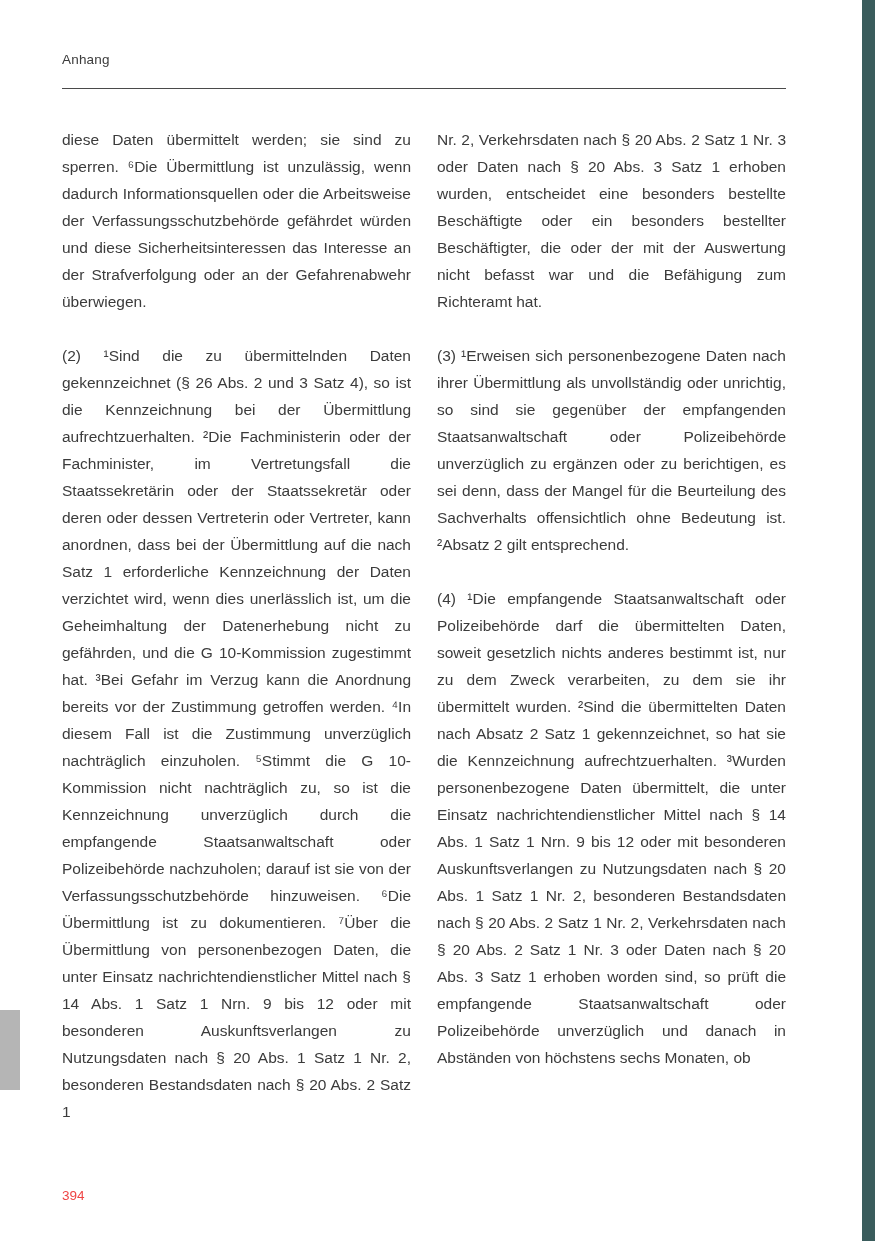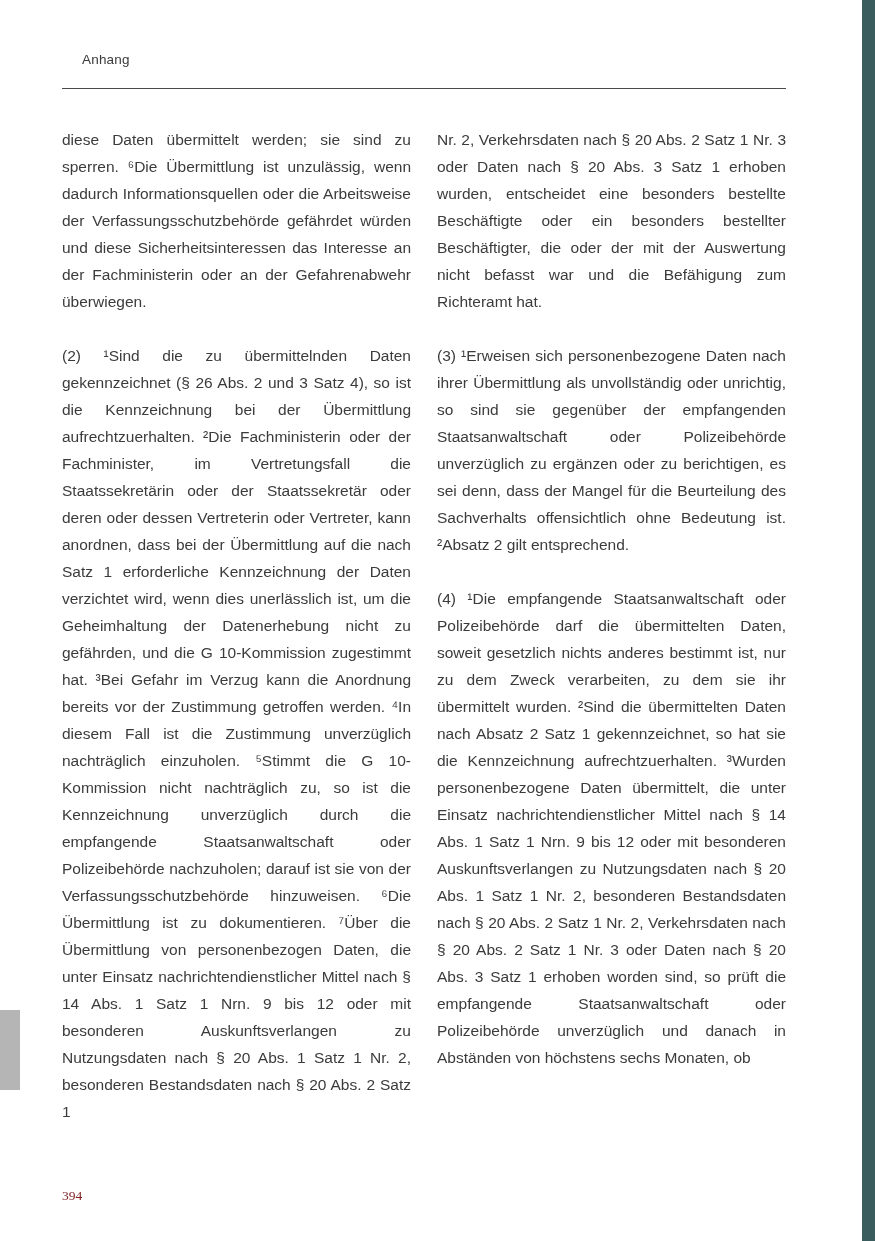--- a/index.html
+++ b/index.html
@@ -35,21 +35,20 @@
     height: 80px;
     background: #b5b5b5;
   }
   .running-head {
     position: absolute;
     left: 62px;
     top: 52px;
     font-size: 13.5px;
     letter-spacing: 0.2px;
     color: #3b3b3b;
-    margin-left: 20px;
   }
   .head-rule {
     position: absolute;
     left: 62px;
     top: 88px;
     width: 724px;
     height: 0;
     border-bottom: 1px solid #4a4a4a;
   }
   .content {
@@ -72,39 +71,38 @@
     -webkit-hyphens: auto;
     color: #3b3b3b;
     margin: 0 0 27px 0;
   }
   .col p:last-child { margin-bottom: 17px; }
   .page-number {
     position: absolute;
     left: 62px;
     top: 1188px;
     font-size: 13.5px;
-    color: #7f1d1d;
-    font-family: Liberation Serif, serif;
+    color: #ef4444;
   }
 </style>
 </head>
 <body>
 
 <div class="page">
 
   <div class="edge-bar"></div>
   <div class="thumb-tab"></div>
 
   <div class="running-head">Anhang</div>
 
   <div class="head-rule"></div>
 
   <div class="content">
     <div class="col">
-      <p>diese Daten übermittelt werden; sie sind zu sperren. ⁶Die Übermittlung ist unzulässig, wenn dadurch Informationsquellen oder die Arbeitsweise der Verfassungsschutzbehörde gefährdet würden und diese Sicherheitsinteressen das Interesse an der Fachministerin oder an der Gefahrenabwehr überwiegen.</p>
+      <p>diese Daten übermittelt werden; sie sind zu sperren. ⁶Die Übermittlung ist unzulässig, wenn dadurch Informationsquellen oder die Arbeitsweise der Verfassungsschutzbehörde gefährdet würden und diese Sicherheitsinteressen das Interesse an der Strafverfolgung oder an der Gefahrenabwehr überwiegen.</p>
       <p>(2) ¹Sind die zu übermittelnden Daten gekennzeichnet (§ 26 Abs. 2 und 3 Satz 4), so ist die Kennzeichnung bei der Übermittlung aufrechtzuerhalten. ²Die Fachministerin oder der Fachminister, im Vertretungsfall die Staatssekretärin oder der Staatssekretär oder deren oder dessen Vertreterin oder Vertreter, kann anordnen, dass bei der Übermittlung auf die nach Satz 1 erforderliche Kennzeichnung der Daten verzichtet wird, wenn dies unerlässlich ist, um die Geheimhaltung der Datenerhebung nicht zu gefährden, und die G 10-Kommission zugestimmt hat. ³Bei Gefahr im Verzug kann die Anordnung bereits vor der Zustimmung getroffen werden. ⁴In diesem Fall ist die Zustimmung unverzüglich nachträglich einzuholen. ⁵Stimmt die G 10-Kommission nicht nachträglich zu, so ist die Kennzeichnung unverzüglich durch die empfangende Staatsanwaltschaft oder Polizeibehörde nachzuholen; darauf ist sie von der Verfassungsschutzbehörde hinzuweisen. ⁶Die Übermittlung ist zu dokumentieren. ⁷Über die Übermittlung von personenbezogen Daten, die unter Einsatz nachrichtendienstlicher Mittel nach § 14 Abs. 1 Satz 1 Nrn. 9 bis 12 oder mit besonderen Auskunftsverlangen zu Nutzungsdaten nach § 20 Abs. 1 Satz 1 Nr. 2, besonderen Bestandsdaten nach § 20 Abs. 2 Satz 1</p>
     </div>
     <div class="col">
       <p>Nr. 2, Verkehrsdaten nach § 20 Abs. 2 Satz 1 Nr. 3 oder Daten nach § 20 Abs. 3 Satz 1 erhoben wurden, entscheidet eine besonders bestellte Beschäftigte oder ein besonders bestellter Beschäftigter, die oder der mit der Auswertung nicht befasst war und die Befähigung zum Richteramt hat.</p>
       <p>(3) ¹Erweisen sich personenbezogene Daten nach ihrer Übermittlung als unvollständig oder unrichtig, so sind sie gegenüber der empfangenden Staatsanwaltschaft oder Polizeibehörde unverzüglich zu ergänzen oder zu berichtigen, es sei denn, dass der Mangel für die Beurteilung des Sachverhalts offensichtlich ohne Bedeutung ist. ²Absatz 2 gilt entsprechend.</p>
       <p>(4) ¹Die empfangende Staatsanwaltschaft oder Polizeibehörde darf die übermittelten Daten, soweit gesetzlich nichts anderes bestimmt ist, nur zu dem Zweck verarbeiten, zu dem sie ihr übermittelt wurden. ²Sind die übermittelten Daten nach Absatz 2 Satz 1 gekennzeichnet, so hat sie die Kennzeichnung aufrechtzuerhalten. ³Wurden personenbezogene Daten übermittelt, die unter Einsatz nachrichtendienstlicher Mittel nach § 14 Abs. 1 Satz 1 Nrn. 9 bis 12 oder mit besonderen Auskunftsverlangen zu Nutzungsdaten nach § 20 Abs. 1 Satz 1 Nr. 2, besonderen Bestandsdaten nach § 20 Abs. 2 Satz 1 Nr. 2, Verkehrsdaten nach § 20 Abs. 2 Satz 1 Nr. 3 oder Daten nach § 20 Abs. 3 Satz 1 erhoben worden sind, so prüft die empfangende Staatsanwaltschaft oder Polizeibehörde unverzüglich und danach in Abständen von höchstens sechs Monaten, ob</p>
     </div>
   </div>
 
   <div class="page-number">394</div>

